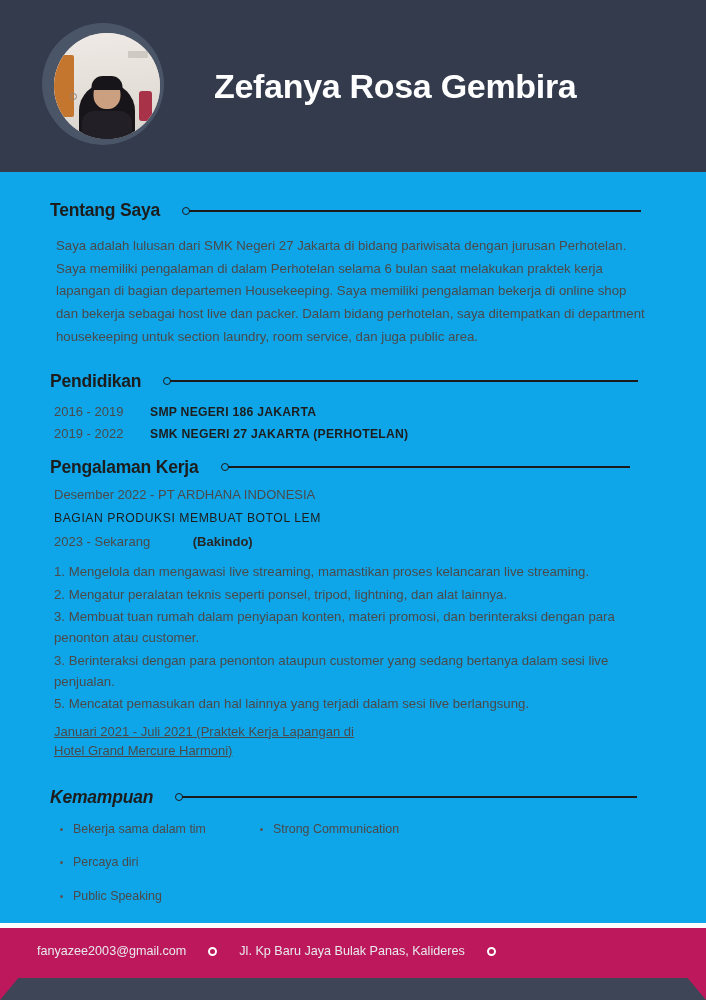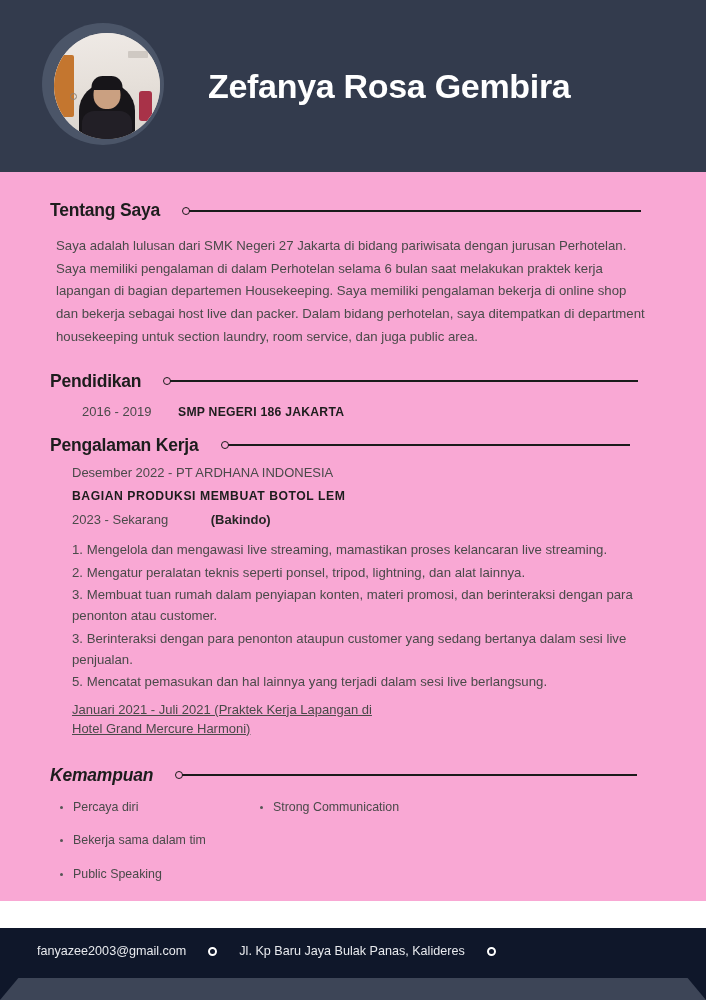--- a/index.html
+++ b/index.html
@@ -28,20 +28,21 @@
     width: 706px;
     height: 172px;
     background: #333b4d;
     box-sizing: border-box;
   }
   .header-inner {
     position: absolute;
     left: 0; top: 0; right: 0; bottom: 0;
     display: flex;
     align-items: center;
+    gap: 6px;
   }
   .avatar-wrap {
     position: relative;
     width: 132px;
     height: 132px;
     margin-left: 42px;
     flex: 0 0 auto;
   }
   .avatar-ring {
     position: absolute;
@@ -140,21 +141,21 @@
     letter-spacing: -0.3px;
     max-width: 430px;
   }
 
   
   .content {
     position: absolute;
     left: 0;
     top: 172px;
     width: 706px;
-    background: #f9a8d4;
+    background: #0ea5e9;
   }
 
   .section-head {
     display: flex;
     align-items: center;
     padding-left: 50px;
   }
   .section-title {
     font-size: 17.5px;
     font-weight: bold;
@@ -180,54 +181,54 @@
   .about-text {
     margin: 14px 58px 0 56px;
     font-size: 13.2px;
     line-height: 1.72;
     color: #4a4a4a;
     text-align: left;
   }
 
   .edu-list {
     margin-top: 12px;
-    padding-left: 82px;
+    padding-left: 54px;
   }
   .edu-row {
     display: flex;
     align-items: baseline;
     margin-bottom: 7px;
   }
   .edu-years {
     width: 96px;
     flex: 0 0 auto;
     font-size: 13px;
     color: #4a4a4a;
   }
   .edu-school {
     font-size: 12.2px;
     font-weight: bold;
     color: #1d1d1d;
     letter-spacing: 0.25px;
   }
 
   .job-block {
-    padding-left: 72px;
+    padding-left: 54px;
     padding-right: 60px;
   }
   .job-when {
     font-size: 13px;
     color: #4a4a4a;
     margin-top: 8px;
     line-height: 1.45;
   }
   .job-when b { color: #262626; margin-left: 39px; }
   .job-role {
     font-size: 12.2px;
-    font-weight: bold;
+    font-weight: normal;
     color: #1d1d1d;
     letter-spacing: 0.55px;
     margin-top: 7px;
   }
   .duty-list {
     margin-top: 9px;
   }
   .duty {
     font-size: 13.2px;
     line-height: 1.62;
@@ -263,21 +264,21 @@
     background: #555555;
   }
 
   
   .footer {
     position: absolute;
     left: 0;
     bottom: 0;
     width: 706px;
     height: 72px;
-    background: #0f172a;
+    background: #be185d;
   }
   .footer-bar {
     position: absolute;
     left: 0; right: 0;
     bottom: 0;
     height: 22px;
     background: #3d4557;
     clip-path: polygon(2.6% 0, 97.4% 0, 100% 100%, 0 100%);
   }
   .footer-row {
@@ -338,20 +339,24 @@
     <div class="section-head" style="margin-top:22px;">
       <div class="section-title">Pendidikan</div>
       <div class="head-dot"></div>
       <div class="head-rule" style="width:468px;"></div>
     </div>
     <div class="edu-list">
       <div class="edu-row">
         <div class="edu-years">2016 - 2019</div>
         <div class="edu-school">SMP NEGERI 186 JAKARTA</div>
       </div>
+      <div class="edu-row">
+        <div class="edu-years">2019 - 2022</div>
+        <div class="edu-school">SMK NEGERI 27 JAKARTA (PERHOTELAN)</div>
+      </div>
     </div>
 
     <div class="section-head" style="margin-top:16px;align-items:center;">
       <div class="section-title">Pengalaman Kerja</div>
       <div class="head-dot"></div>
       <div class="head-rule" style="width:402px;"></div>
     </div>
 
     <div class="job-block">
 
@@ -378,22 +383,22 @@
     </div>
 
     <div class="section-head" style="margin-top:26px;font-style:italic;">
       <div class="section-title">Kemampuan</div>
       <div class="head-dot"></div>
       <div class="head-rule" style="width:455px;"></div>
     </div>
 
     <div class="skills">
       <div class="skill-col">
+        <div class="skill-item">Bekerja sama dalam tim</div>
         <div class="skill-item">Percaya diri</div>
-        <div class="skill-item">Bekerja sama dalam tim</div>
         <div class="skill-item">Public Speaking</div>
       </div>
       <div class="skill-col second">
         <div class="skill-item">Strong Communication</div>
       </div>
     </div>
 
   </div>
 
   <div class="footer">

